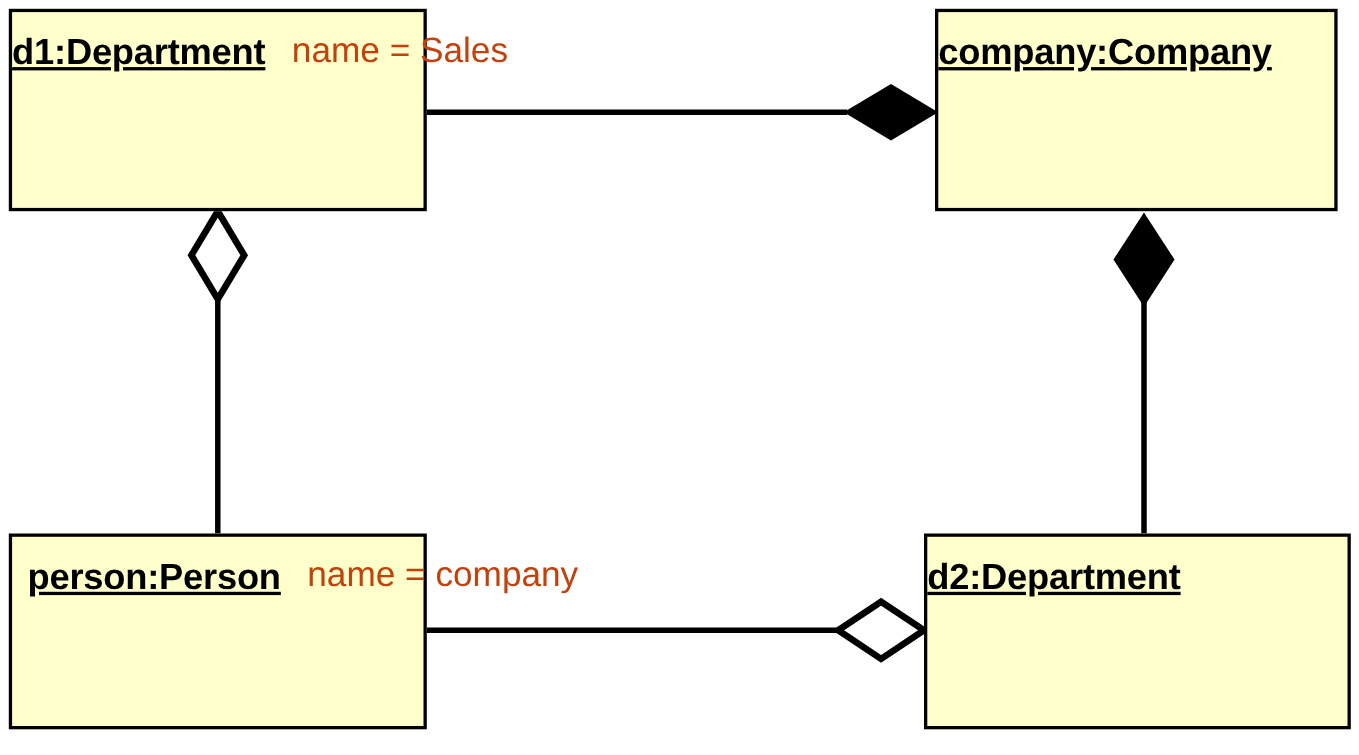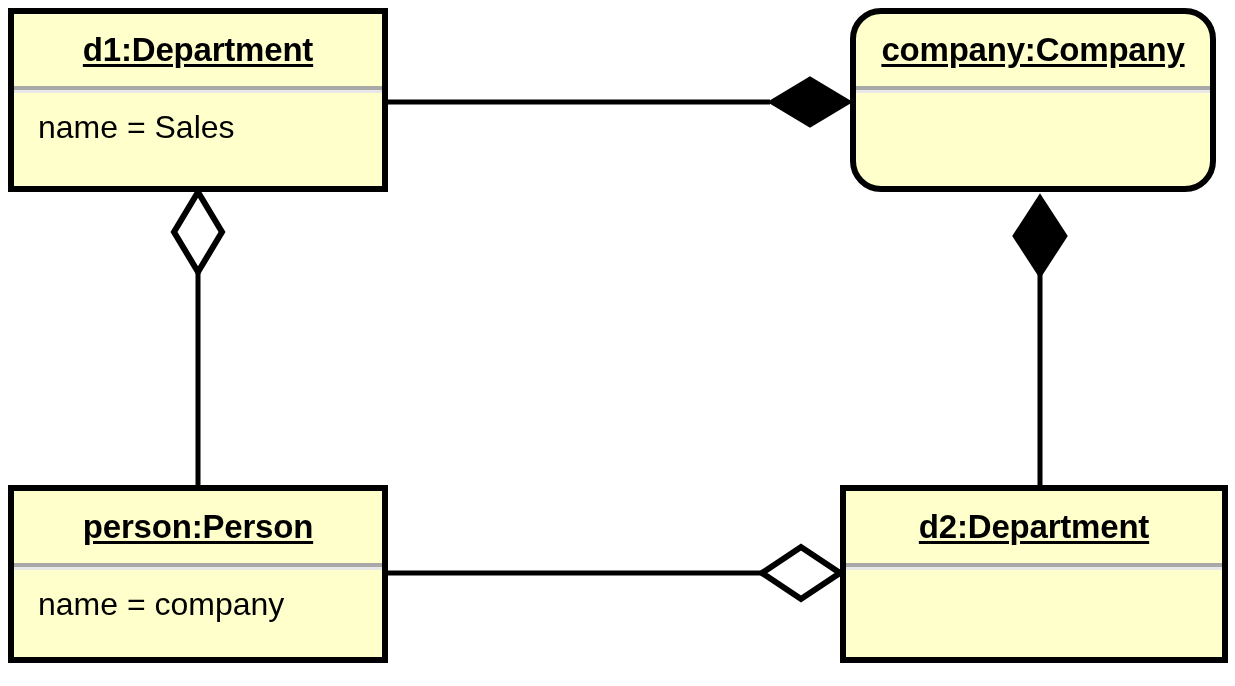--- a/index.html
+++ b/index.html
@@ -24,23 +24,23 @@
     left: 0;
     top: 0;
     width: 1235px;
     height: 686px;
   }
   
   .obj-box {
     position: absolute;
     box-sizing: border-box;
     background: #ffffcc;
-    border: 6px solid #000000;
+    border: 3px solid #000000;
     display: flex;
-    flex-direction: column;
+    flex-direction: row;
   }
   .obj-title-row {
     flex: 0 0 auto;
     height: 72px;
     display: flex;
     align-items: center;
     justify-content: center;
     position: relative;
   }
   .obj-title {
@@ -57,21 +57,21 @@
     height: 4px;
     background: #a8a8a8;
     border-bottom: 3px solid #e8e8e8;
   }
   .obj-attrs {
     flex: 1 1 auto;
     padding: 16px 0 0 24px;
   }
   .obj-attr {
     font-size: 32px;
-    color: #000000;
+    color: #c2410c;
     line-height: 1.15;
     white-space: nowrap;
   }
 </style>
 </head>
 <body>
 
 <div id="canvas">
 
   <svg id="edges" viewBox="0 0 1235 686" width="1235" height="686" xmlns="http://www.w3.org/2000/svg">
@@ -101,28 +101,28 @@
   <div class="obj-box" style="left:8px; top:8px; width:380px; height:184px;">
     <div class="obj-title-row">
       <span class="obj-title">d1:Department</span>
     </div>
     <div class="obj-sep"></div>
     <div class="obj-attrs">
       <div class="obj-attr">name = Sales</div>
     </div>
   </div>
 
-  <div class="obj-box" style="left:850px; top:8px; width:366px; height:184px;border-radius:31px;">
+  <div class="obj-box" style="left:850px; top:8px; width:366px; height:184px;">
     <div class="obj-title-row">
       <span class="obj-title">company:Company</span>
     </div>
     <div class="obj-sep"></div>
   </div>
 
-  <div class="obj-box" style="left:8px; top:485px; width:380px; height:178px;">
+  <div class="obj-box" style="left:8px; top:485px; width:380px; height:178px;padding-left:14px;">
     <div class="obj-title-row">
       <span class="obj-title">person:Person</span>
     </div>
     <div class="obj-sep"></div>
     <div class="obj-attrs">
       <div class="obj-attr">name = company</div>
     </div>
   </div>
 
   <div class="obj-box" style="left:840px; top:485px; width:388px; height:178px;">

